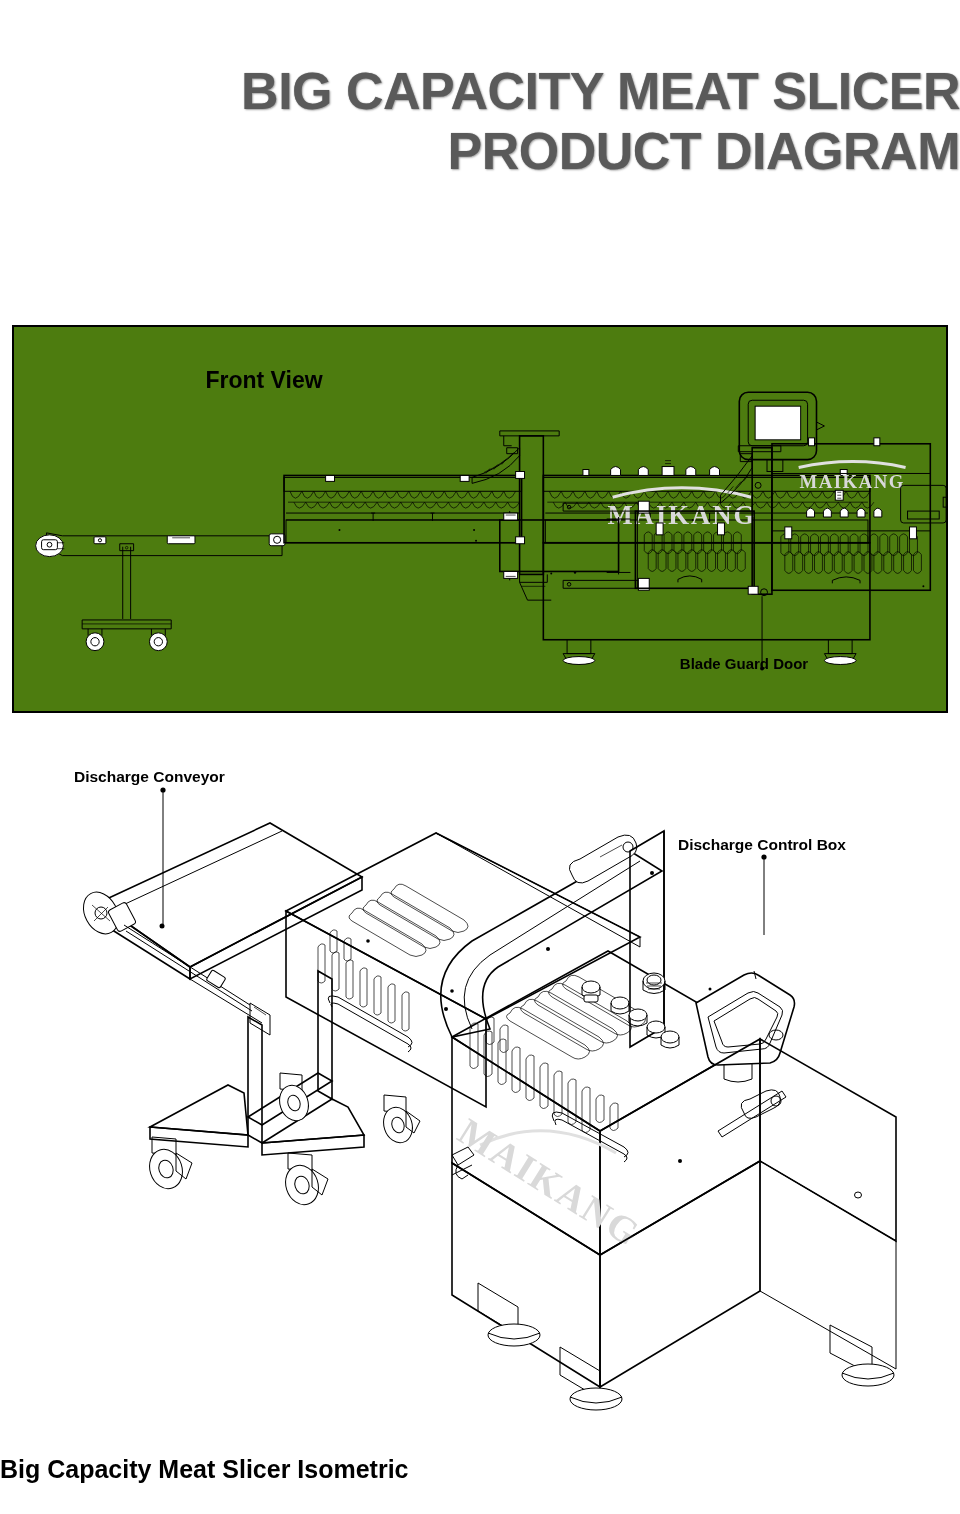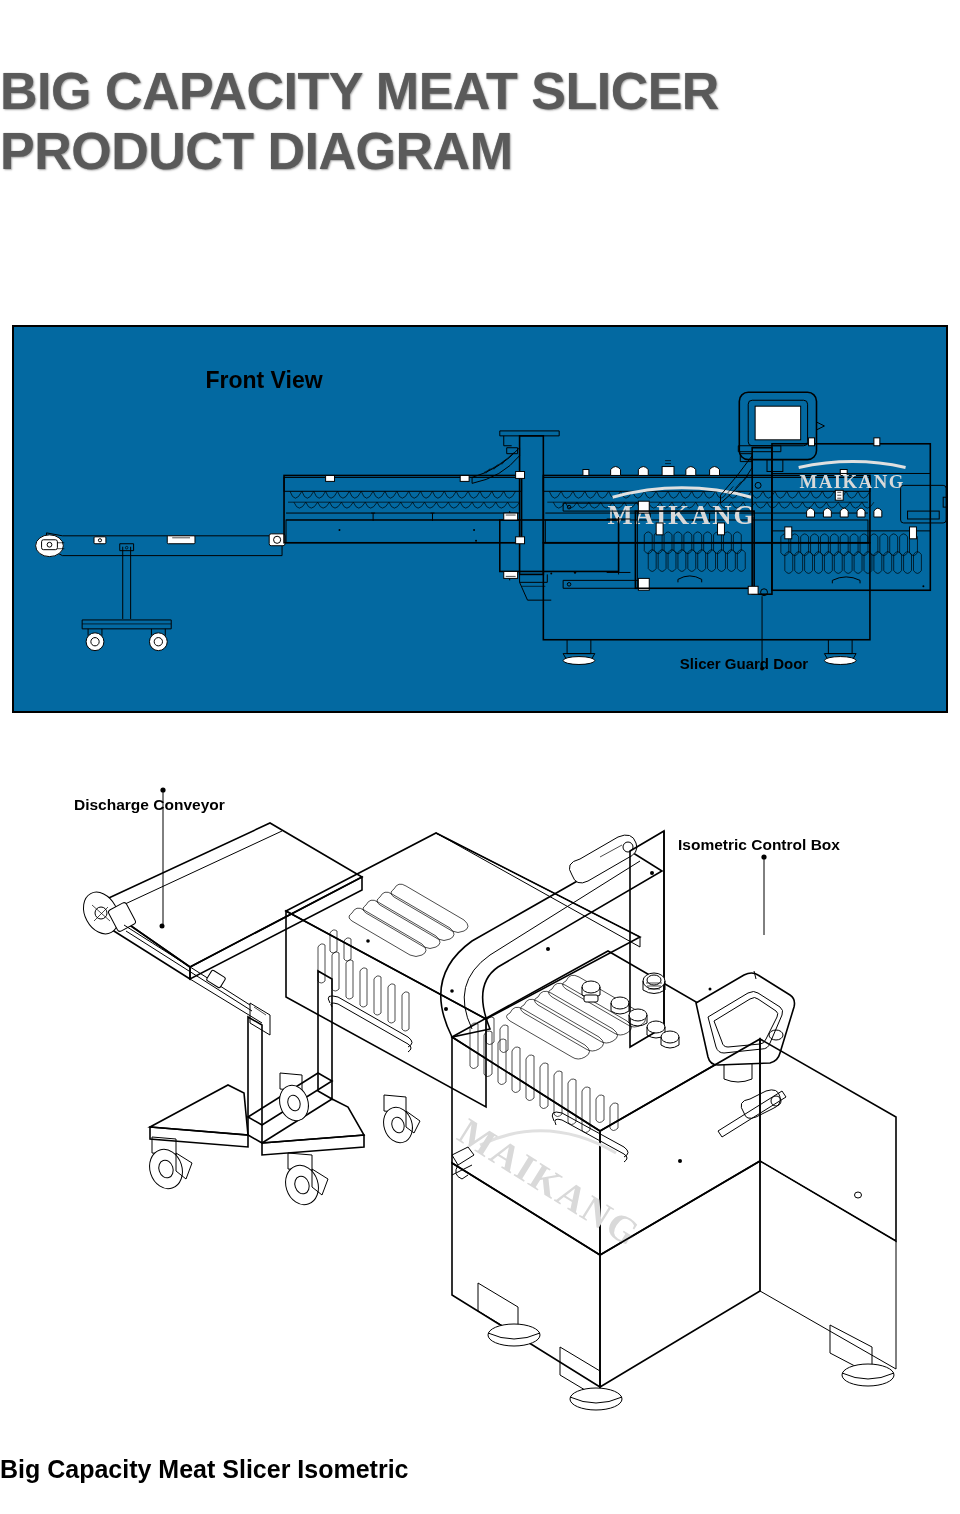--- a/index.html
+++ b/index.html
@@ -4,21 +4,21 @@
 <style>
   html,body{margin:0;padding:0;background:#fff;}
   body{
     width:960px;height:1514px;position:relative;overflow:hidden;
     font-family:"Liberation Sans","DejaVu Sans",sans-serif;
     color:#111;
   }
   
   #header{position:absolute;left:0;top:0;width:960px;height:300px;}
   .title-line{
-    text-align:left;
+    text-align:right;
     font-weight:bold;
     font-size:52px;
     line-height:58px;
     letter-spacing:-0.5px;
     color:#5a5a5a;
     text-shadow:0 0 1px #9a9a9a, 1px 1px 2px rgba(150,150,150,.85);
     white-space:nowrap;
   }
   #title1{position:absolute;left:0;top:62px;width:960px;}
   #title2{position:absolute;left:0;top:122px;width:960px;}
@@ -29,40 +29,40 @@
     border-radius:22px;
     background:linear-gradient(180deg,#3f6fe0 0%,#2a53d6 45%,#1f42c8 100%);
     color:#fff;font-size:17.5px;line-height:20px;font-weight:400;
     box-shadow:0 1px 2px rgba(0,0,0,.18);
     white-space:nowrap;
   }
 
   
   #views-panel{
     position:absolute;left:12px;top:325px;width:936px;height:388px;
-    border:2px solid #000;box-sizing:border-box;background:#0369a1;
+    border:2px solid #000;box-sizing:border-box;background:#4d7c0f;
   }
   .view-title{
     position:absolute;font-size:23px;font-weight:bold;color:#000;
     white-space:nowrap;text-align:center;
   }
   #front-view-title{left:120px;top:40px;width:260px;}
   #top-view-title{left:600px;top:40px;width:260px;}
   #blade-guard-label{
     position:absolute;left:600px;top:328px;width:260px;
     font-size:15px;font-weight:bold;color:#000;text-align:center;white-space:nowrap;
   }
   .svg-layer{position:absolute;left:0;top:0;width:100%;height:100%;}
 
   
   #iso-section{position:absolute;left:0;top:735px;width:960px;height:779px;}
   .callout{
     position:absolute;font-size:15.5px;font-weight:bold;color:#000;white-space:nowrap;
   }
-  #callout-conveyor{left:74px;top:796px;}
+  #callout-conveyor{left:74px;top:768px;}
   #callout-control{left:678px;top:836px;}
   #iso-caption{
     position:absolute;left:0;top:1455px;width:960px;text-align:left;
     font-size:25px;font-weight:bold;color:#000;white-space:nowrap;
   }
   svg{shape-rendering:geometricPrecision;}
   .ln{fill:none;stroke:#000;stroke-width:1;}
   .ln2{fill:none;stroke:#000;stroke-width:1.6;}
   .lnthin{fill:none;stroke:#000;stroke-width:.7;}
   .fillw{fill:#fff;stroke:#000;stroke-width:1;}
@@ -79,21 +79,21 @@
 <body>
 
 <div id="header">
   <div class="title-line" id="title1">BIG CAPACITY MEAT SLICER</div>
   <div class="title-line" id="title2">PRODUCT DIAGRAM</div>
 </div>
 
 <div id="views-panel">
 
   <div class="view-title" id="front-view-title">Front View</div>
-  <div id="blade-guard-label">Slicer Guard Door</div>
+  <div id="blade-guard-label">Blade Guard Door</div>
 
   <svg class="svg-layer" viewBox="0 0 936 388">
     <g>
 
       <g>
         <path class="ln" d="M30 208 L30 222 L46 231 L268 231 L268 211 L46 211 Z"></path>
         <ellipse class="fillw" cx="33" cy="221" rx="14" ry="11"></ellipse>
         <rect class="fillw" x="25" y="215" width="16" height="10" rx="2"></rect>
         <circle class="ln" cx="33" cy="220" r="2.4"></circle>
         <path class="lnthin" d="M41 218 L48 218 M41 224 L48 224"></path>
@@ -486,14 +486,14 @@
         <path class="leader" d="M163 55 L163 189"></path>
         <circle class="leaderdot" cx="163" cy="55" r="2.6"></circle>
         <path class="leader" d="M764 122 L764 200"></path>
         <circle class="leaderdot" cx="764" cy="122" r="2.6"></circle>
       </g>
     </g>
   </svg>
 </div>
 
 <div class="callout" id="callout-conveyor">Discharge Conveyor</div>
-<div class="callout" id="callout-control">Isometric Control Box</div>
+<div class="callout" id="callout-control">Discharge Control Box</div>
 <div id="iso-caption">Big Capacity Meat Slicer Isometric</div>
 
 </body></html>

